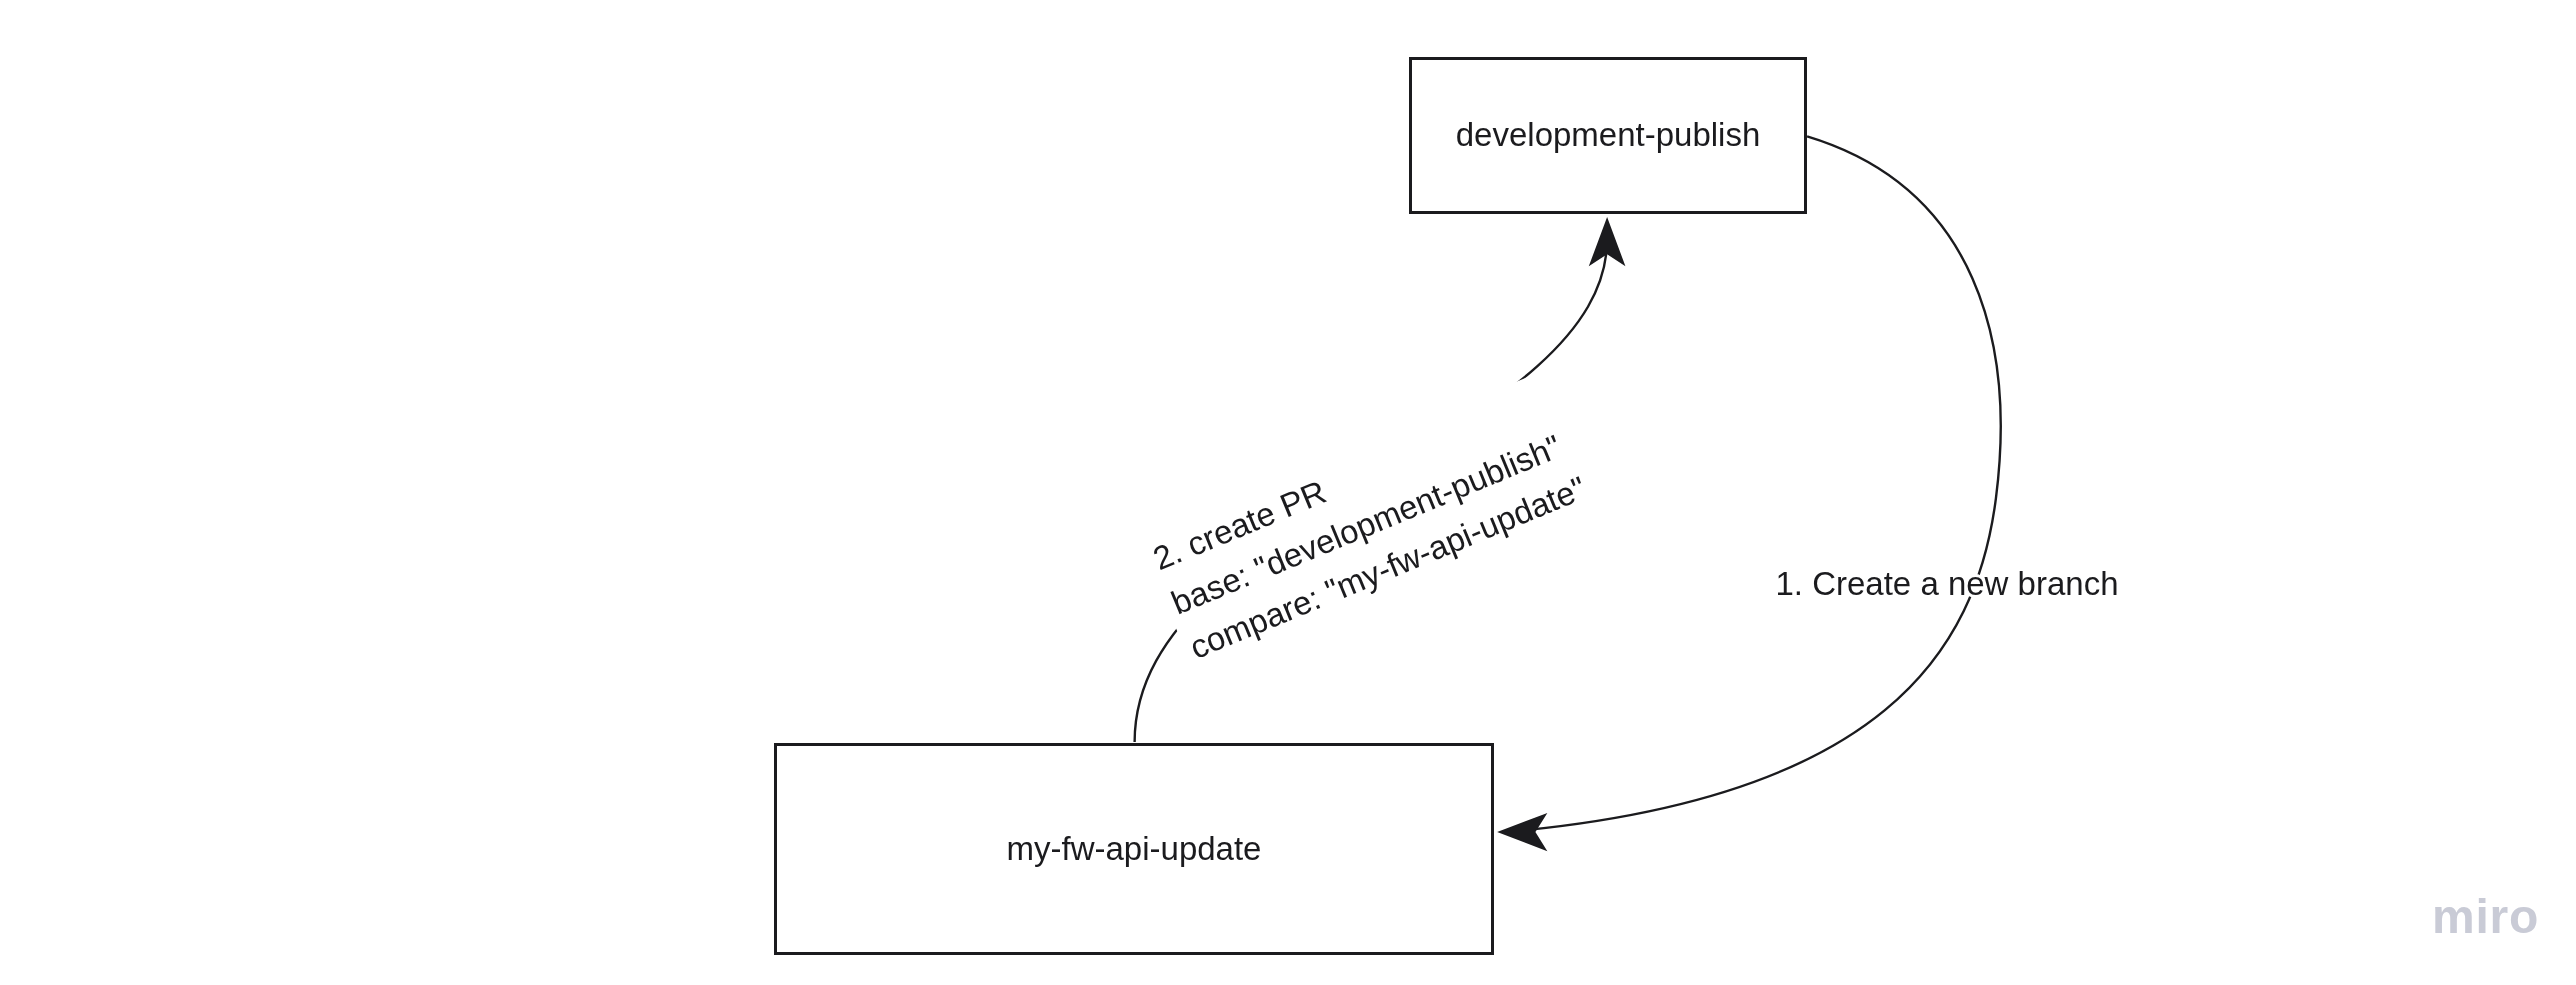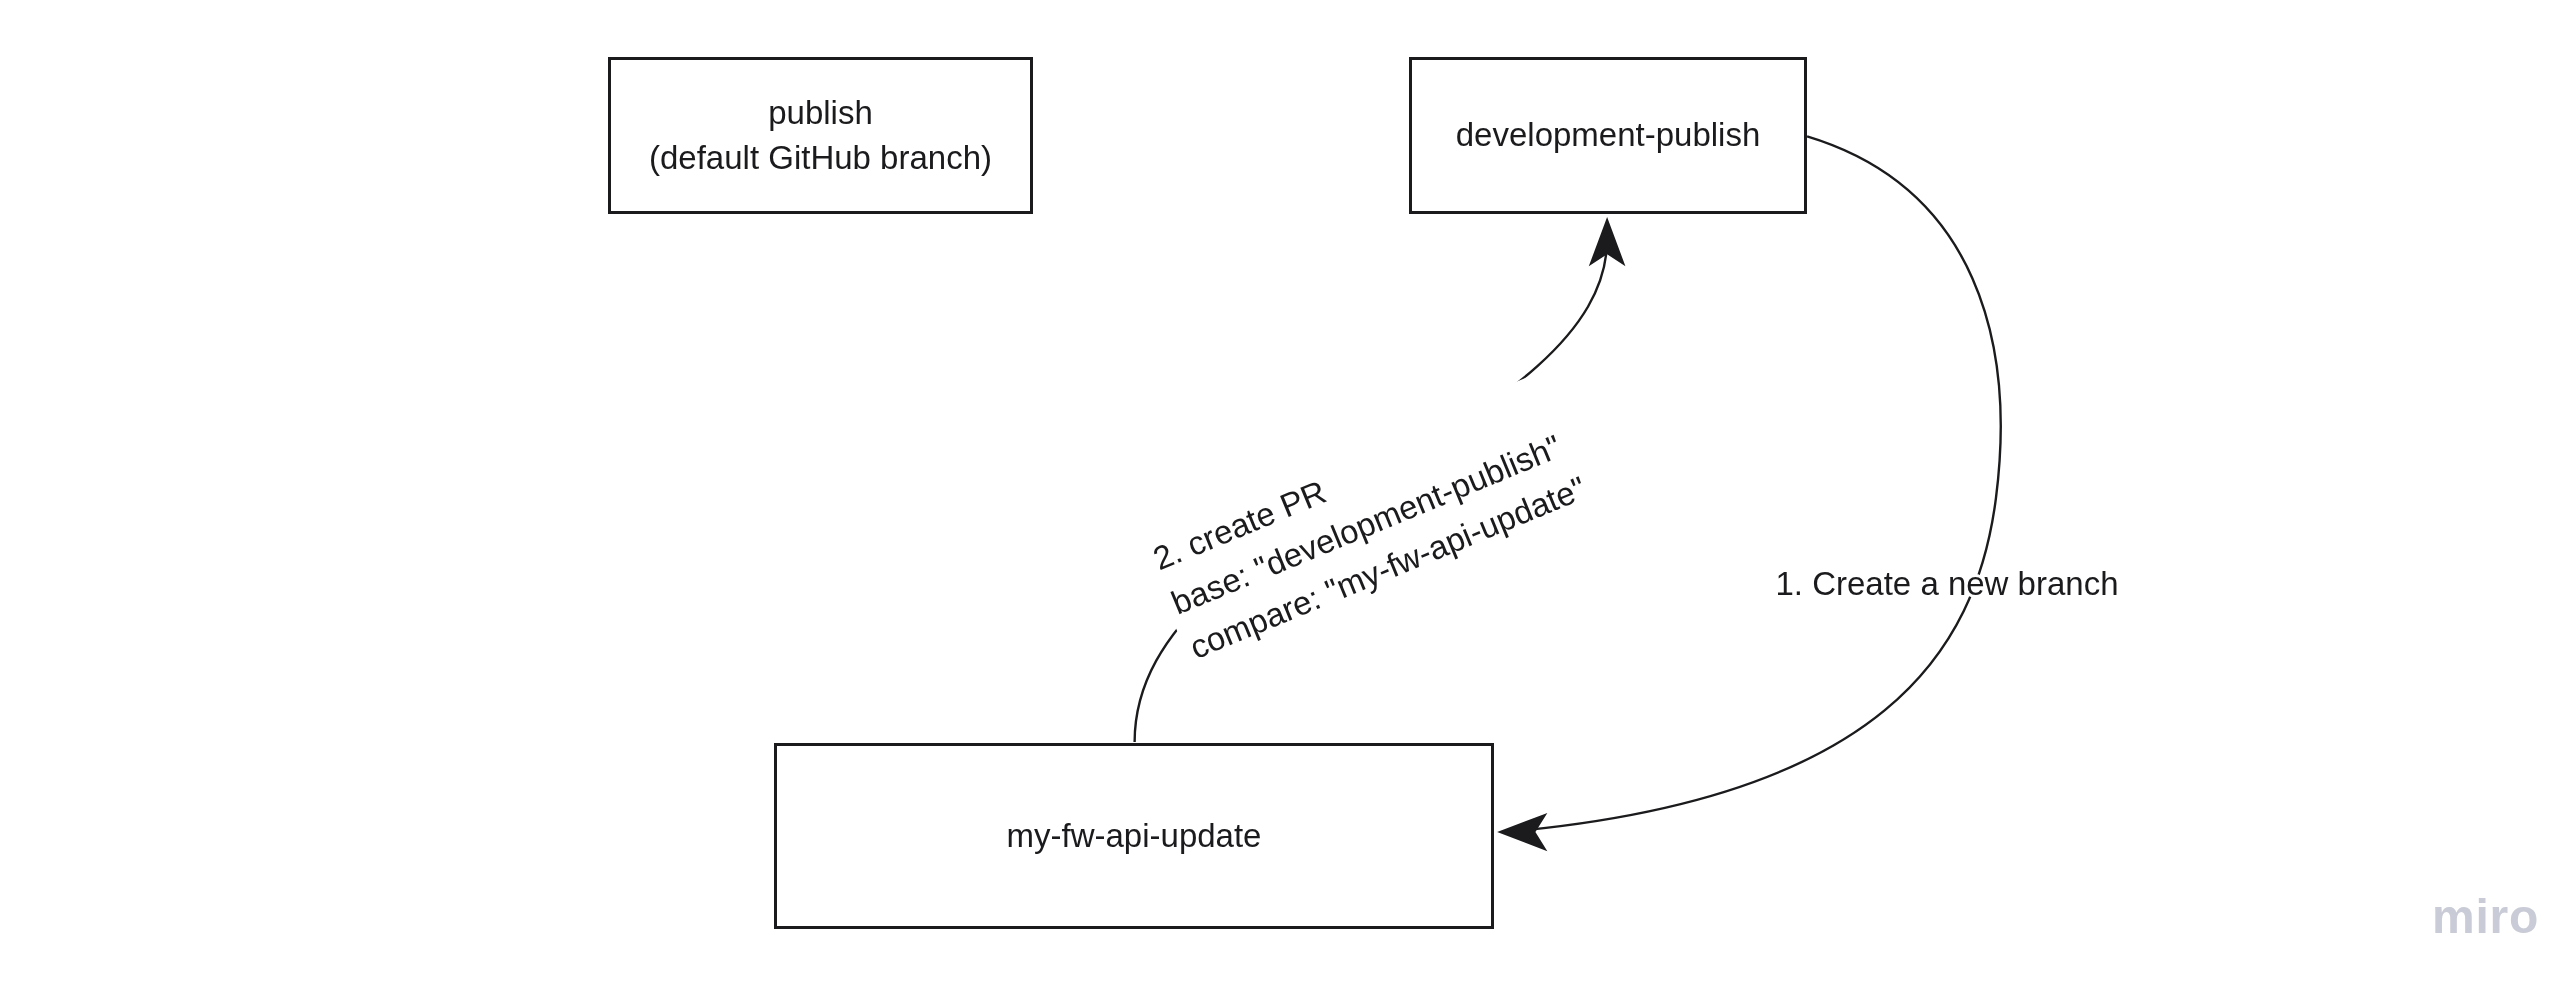--- a/index.html
+++ b/index.html
@@ -35,21 +35,21 @@
     display: flex;
     align-items: center;
     justify-content: center;
     text-align: center;
     font-size: 33px;
     line-height: 1.36;
     white-space: pre-line;
   }
   .shape-publish   { left: 608px;  top: 57px;  width: 425px; height: 157px; }
   .shape-dev       { left: 1409px; top: 57px;  width: 398px; height: 157px; }
-  .shape-myfw      { left: 774px;  top: 743px; width: 720px; height: 186px; }
+  .shape-myfw      { left: 774px;  top: 743px; width: 720px; height: 212px; }
   .connector-label {
     position: absolute;
     font-size: 33px;
     line-height: 1.45;
     white-space: pre-line;
   }
   .label-create-branch {
     left: 1947px;
     top: 584px;
     transform: translate(-50%, -50%);
@@ -94,24 +94,20 @@
     <path d="M 1424 931 C 1424 645, 2017 550, 2017 300"></path>
     <polygon points="2017,272 1994,334 2017,319 2040,334"></polygon>
   </svg>
 
   <div class="connector-label label-create-pr">2. create PR
 base: "development-publish"
 compare: "my-fw-api-update"</div>
 
   <div class="connector-label label-create-branch">1. Create a new branch</div>
 
-  <div class="shape shape-publish">
-    <span>publish
-(default GitHub branch)</span>
-  </div>
 
   <div class="shape shape-dev">
     <span>development-publish</span>
   </div>
 
   <div class="shape shape-myfw">
     <span>my-fw-api-update</span>
   </div>
 
   <div class="watermark">miro</div>

